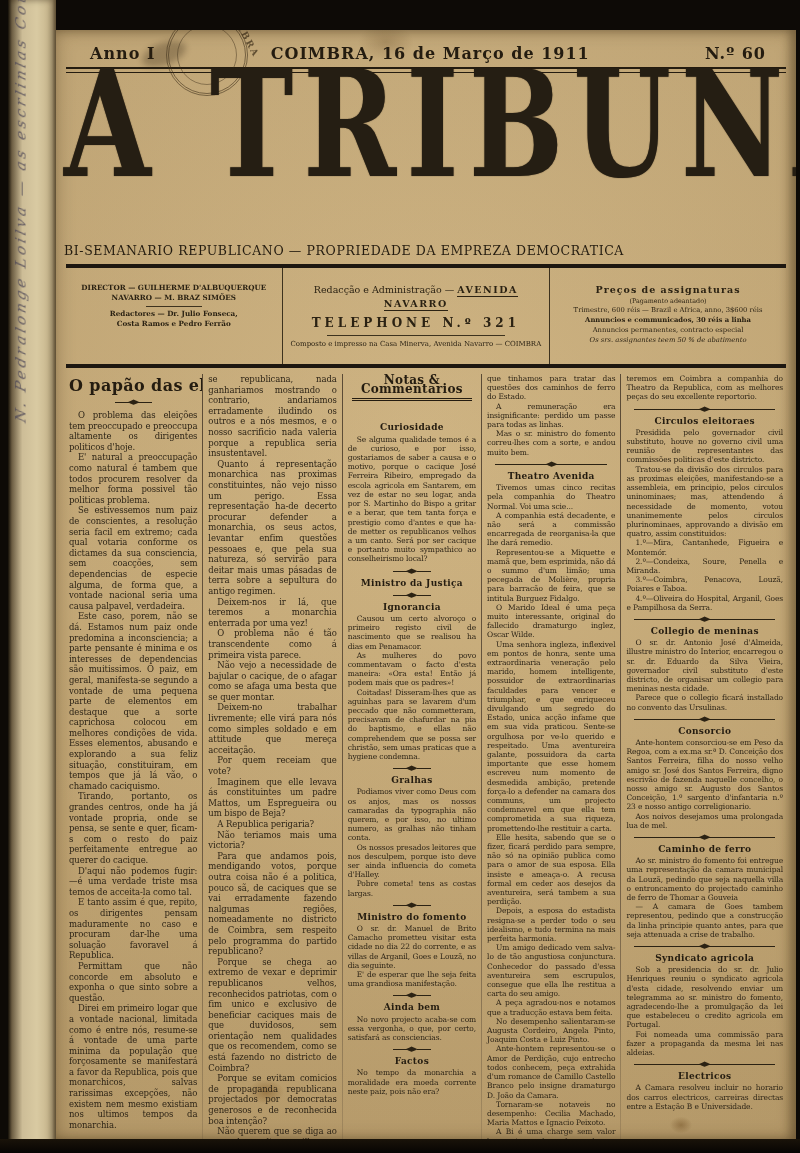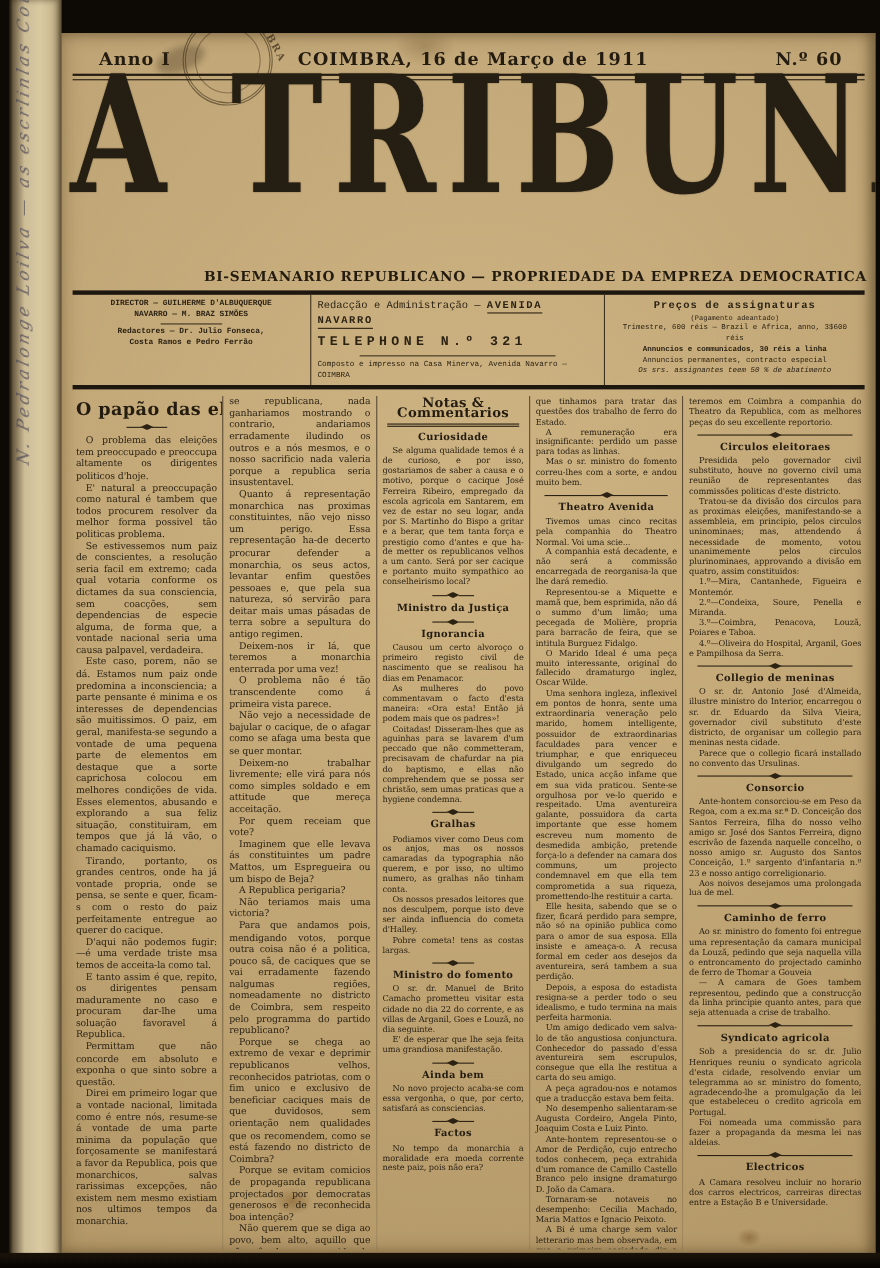--- a/index.html
+++ b/index.html
@@ -32,27 +32,27 @@
     border:3px double rgba(54,40,20,.65);opacity:.85;}
   .stamp:before{content:"";position:absolute;inset:8px;border-radius:50%;border:1px solid rgba(54,40,20,.5);}
   .stamp .st-t{position:absolute;left:40px;top:6px;transform:rotate(62deg);font-size:9px;font-weight:bold;
     letter-spacing:2px;color:rgba(50,36,18,.8);}
   .stamp:after{content:"";position:absolute;left:-28px;top:26px;width:46px;height:22px;border-radius:50%;
     background:rgba(46,32,14,.35);filter:blur(3px);transform:rotate(-20deg);}
   
   .masthead{margin:4px 0 0 0;height:152px;text-align:center;font-weight:bold;color:#251e13;
     font-size:112px;line-height:118px;letter-spacing:10px;transform:scaleY(1.32);transform-origin:50% 62%;
     text-shadow:0 0 1px rgba(30,22,10,.7);white-space:nowrap;}
-  .subtitle{text-align:right;font-weight:bold;font-size:12.5px;letter-spacing:.6px;color:#241c10;margin:14px 0 6px 0;}
+  .subtitle{text-align:left;font-weight:normal;font-size:12.5px;letter-spacing:.6px;color:#241c10;margin:14px 0 6px 0;}
   .rule-thick{border-top:4px solid #1d1710;margin:0 2px;}
   
   .adminbox{display:flex;align-items:stretch;margin:0 2px;border-bottom:4px solid #1d1710;}
-  .adminbox .cell{padding:3px 6px;font-size:7.2px;line-height:1.45;color:#2b2213;font-family:Liberation Mono, monospace;}
+  .adminbox .cell{padding:15px 6px;font-size:7.2px;line-height:1.45;color:#2b2213;}
   .cell.a-left{flex:1;text-align:center;font-weight:bold;}
-  .cell.a-center{flex:1.25;text-align:left;border-left:1px solid #3d3categories;border-left:1px solid #3d321e;border-right:1px solid #3d321e;}
+  .cell.a-center{flex:1.25;text-align:center;border-left:1px solid #3d3categories;border-left:1px solid #3d321e;border-right:1px solid #3d321e;}
   .cell.a-right{flex:1.1;text-align:center;}
   .a-left .shortrule{width:56px;border-top:1px solid #3d321e;margin:2px auto;}
   .a-center .l1{font-size:9.5px;}
   .a-center .l1 b{letter-spacing:1.5px;border-bottom:1px solid #2b2213;padding-bottom:1px;}
   .a-center .l2{font-size:12px;font-weight:bold;letter-spacing:4px;margin-top:4px;}
   .a-center .midrule{width:70%;border-top:1px solid #3d321e;margin:3px auto;}
   .a-center .l3{font-size:7px;}
   .a-right .p-title{font-weight:bold;font-size:9.5px;letter-spacing:1px;}
   .a-right .p-sub{font-size:6.4px;}
   .a-right .p-line{font-size:6.8px;}
@@ -61,21 +61,21 @@
   
   .columns{display:flex;margin:6px 0 0 0;height:776px;overflow:hidden;}
   .col{overflow:hidden;padding:0 5px;text-align:justify;}
   .col.c12{flex:1;font-size:8.5px;line-height:10.6px;letter-spacing:-.1px;}
   .col.c345{flex:1;font-size:7.5px;line-height:9.2px;letter-spacing:-.1px;}
   .col.c5{flex:1.22;}
   .colsep{width:1px;background:linear-gradient(180deg,#5a4a35,#6b5941 60%,rgba(90,74,53,.2));}
   .b-title{font-size:16px;line-height:19px;font-weight:bold;letter-spacing:.4px;text-align:left;
     color:#241c10;margin:2px 0 2px 0;white-space:nowrap;}
   .b-notas{font-size:12px;font-weight:bold;text-align:center;letter-spacing:.3px;color:#241c10;
-    border-bottom:3px double #241c10;padding:2px 0 4px 0;margin:0 4px 6px 4px;}
+    border-bottom:3px double #241c10;padding:2px 0 4px 0;margin:0 4px 22px 4px;}
   .b-h{font-weight:bold;font-size:9px;text-align:center;color:#241c10;margin:3px 0 2px 0;letter-spacing:.3px;}
   .b-p{text-indent:9px;}
   .b-pc{text-indent:0;}
   .b-div,.b-sdiv{display:flex;align-items:center;justify-content:center;margin:4px 8px;height:7px;}
   .b-div .l{height:1px;background:#2b2213;flex:1;}
   .b-sdiv .l{height:1px;background:#2b2213;width:14px;}
   .b-div .d,.b-sdiv .d{font-size:7px;line-height:7px;color:#2b2213;padding:0 2px;transform:scaleX(2.2);}
   .bottom-edge{position:absolute;left:0;right:0;bottom:0;height:14px;background:linear-gradient(180deg,#1a1309,#060402);}
 </style>
 </head>
@@ -214,21 +214,21 @@
             <div class="b-sdiv">
               <span class="l"></span>
               <span class="d">◆</span>
               <span class="l"></span>
             </div>
             <div class="b-h">Factos</div>
             <div class="b-p">No tempo da monarchia a moralidade era moeda corrente neste paiz, pois não era?</div>
           </div>
         <div class="colsep"></div>
         <div class="col c345">
-            <div class="b-pc">que tinhamos para tratar das questões dos trabalho de ferro do Estado.</div>
+            <div class="b-pc">que tinhamos para tratar das questões dos caminhos de ferro do Estado.</div>
             <div class="b-p">A remuneração era insignificante: perdido um passe para todas as linhas.</div>
             <div class="b-p">Mas o sr. ministro do fomento correu-lhes com a sorte, e andou muito bem.</div>
             <div class="b-div">
               <span class="l"></span>
               <span class="d">◆</span>
               <span class="l"></span>
             </div>
             <div class="b-h">Theatro Avenida</div>
             <div class="b-p">Tivemos umas cinco recitas pela companhia do Theatro Normal. Voi uma scie...</div>
             <div class="b-p">A companhia está decadente, e não será a commissão encarregada de reorganisa-la que lhe dará remedio.</div>

